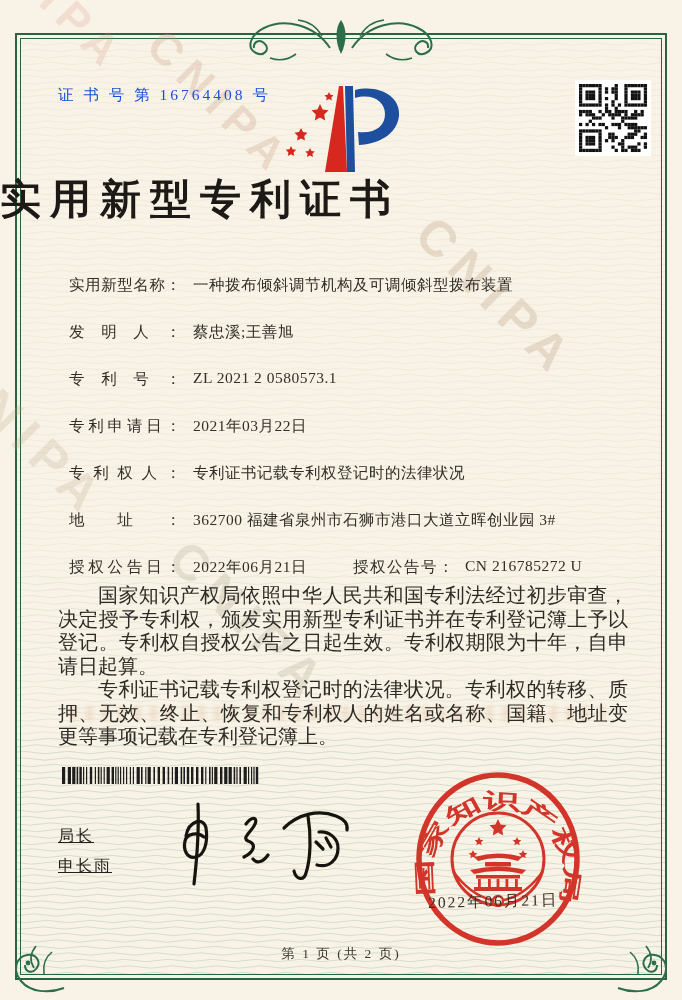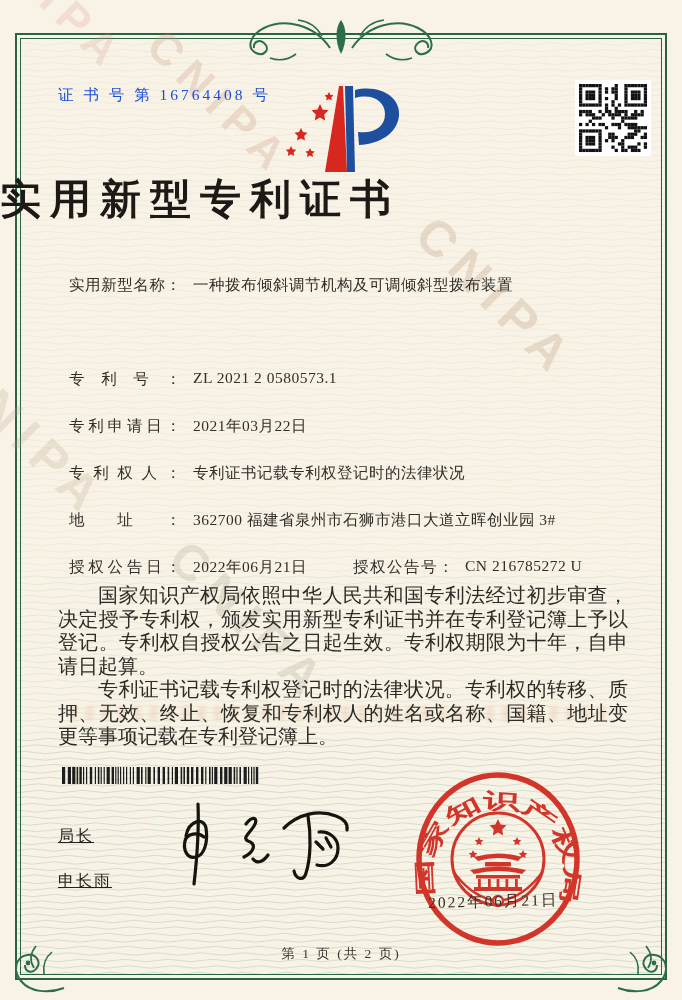--- a/index.html
+++ b/index.html
@@ -40,21 +40,21 @@
   .body-text{position:absolute; left:58px; right:54px; top:584px; z-index:3;}
   .body-text p{margin:0; text-indent:2em; font-size:20px; line-height:23.5px;
     text-align:justify; color:#2e2a25;}
   
   .ghost{position:absolute; left:70px; right:70px; top:706px; height:15px; z-index:2;
     background:repeating-linear-gradient(90deg, rgba(205,95,60,0.12) 0 7px, rgba(205,95,60,0) 7px 16px);
     filter:blur(2px);}
   #barcode-svg{position:absolute; left:62px; top:767px; z-index:3;}
   .officer{position:absolute; left:58px; z-index:3; font-family:"Liberation Sans","DejaVu Sans",sans-serif;
     font-size:16px; color:#24211d; letter-spacing:2px;text-decoration:underline;}
-  .officer.t1{top:826px;} .officer.t2{top:856px;margin-top:15px;}
+  .officer.t1{top:826px;} .officer.t2{top:856px;}
   #signature{position:absolute; left:156px; top:796px; width:210px; height:96px; z-index:3;}
   #seal{position:absolute; left:414px; top:771px; width:168px; height:176px; z-index:4; opacity:0.93;}
   .seal-date{position:absolute; left:428px; top:891px; width:160px; font-size:15.5px;
     letter-spacing:2px; color:#3c2d22; z-index:5; transform:rotate(-1.5deg);}
   .footer{position:absolute; left:0; right:0; top:945px; text-align:center;
     font-size:13.5px; letter-spacing:2px; color:#3a3733; z-index:3;}
 </style>
 </head>
 <body>
 
@@ -475,20 +475,23 @@
         <rect x="59.08" y="68.80" width="3.24" height="3.24"></rect>
         <rect x="62.32" y="68.80" width="3.24" height="3.24"></rect>
       </g>
   </svg>
 
   <div class="title">实用新型专利证书</div>
 
   <div class="row" style="top:275px">
     <span class="lab">实用新型名称：</span><span class="val">一种拨布倾斜调节机构及可调倾斜型拨布装置</span>
   </div>
+  <div class="row" style="top:322px">
+    <span class="lab">发明人：</span><span class="val">蔡忠溪;王善旭</span>
+  </div>
   <div class="row" style="top:369px">
     <span class="lab">专利号：</span><span class="val">ZL 2021 2 0580573.1</span>
   </div>
   <div class="row" style="top:416px">
     <span class="lab">专利申请日：</span><span class="val">2021年03月22日</span>
   </div>
   <div class="row" style="top:463px">
     <span class="lab">专利权人：</span><span class="val">专利证书记载专利权登记时的法律状况</span>
   </div>
   <div class="row" style="top:510px">

